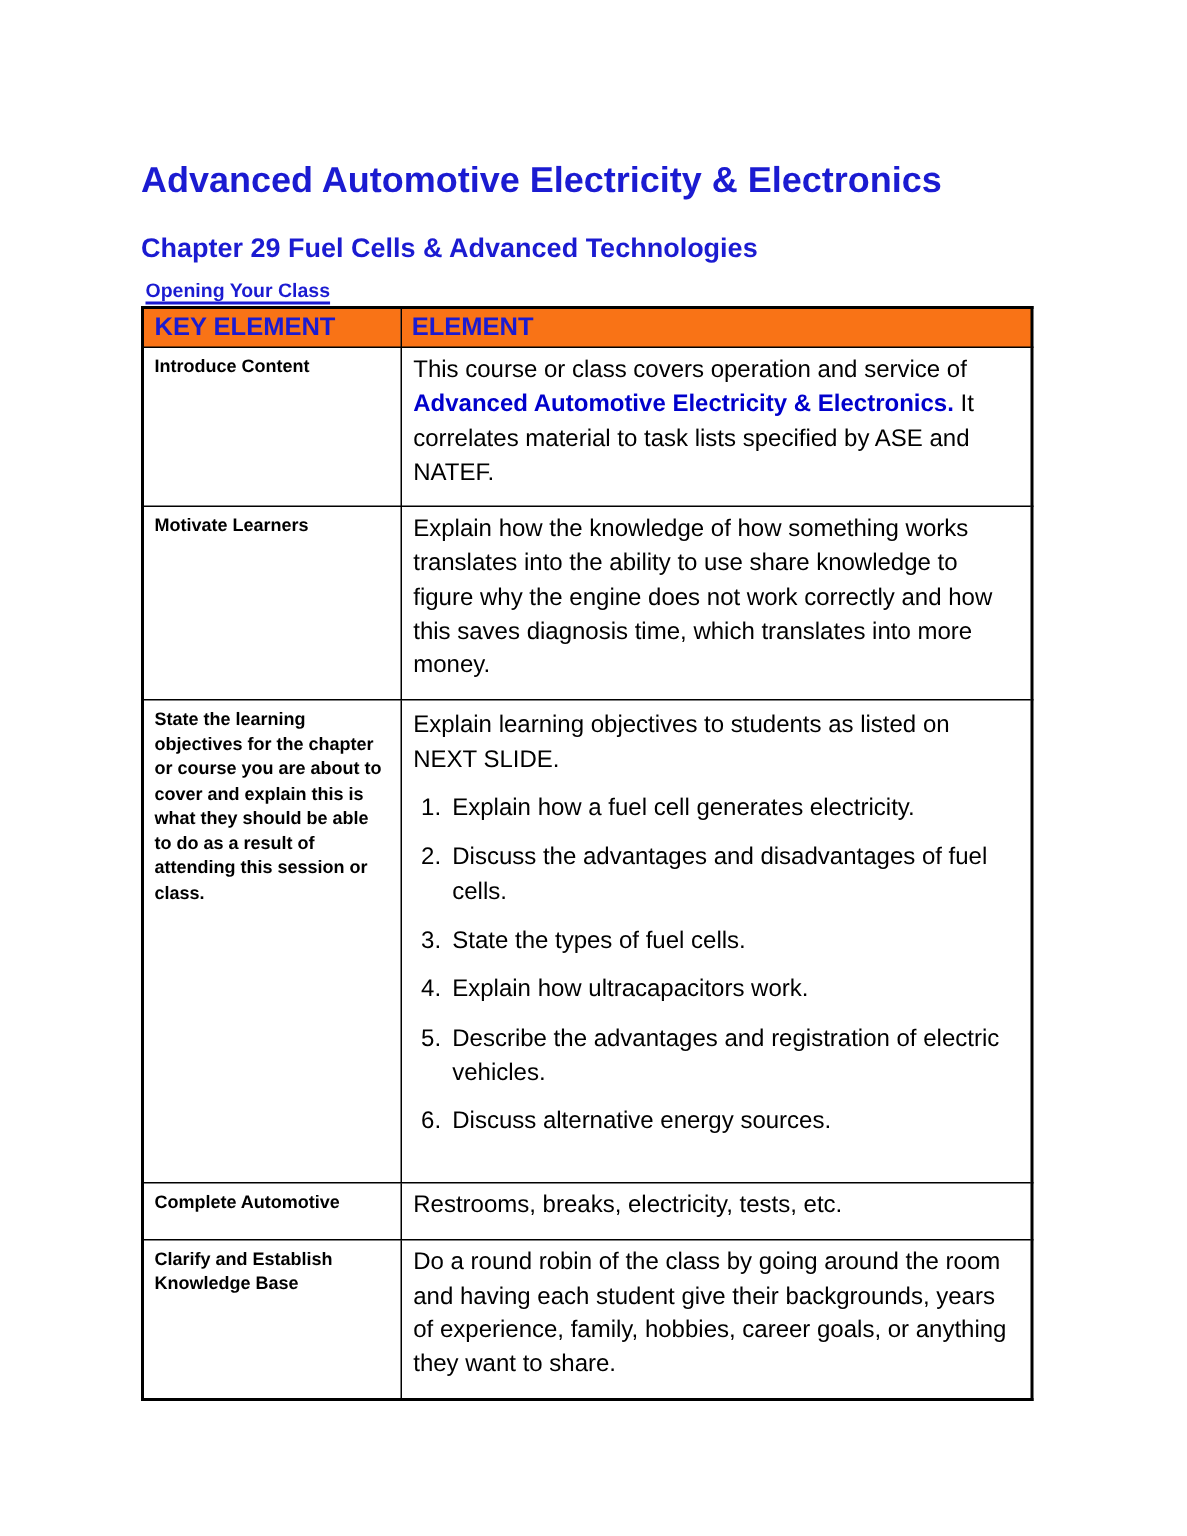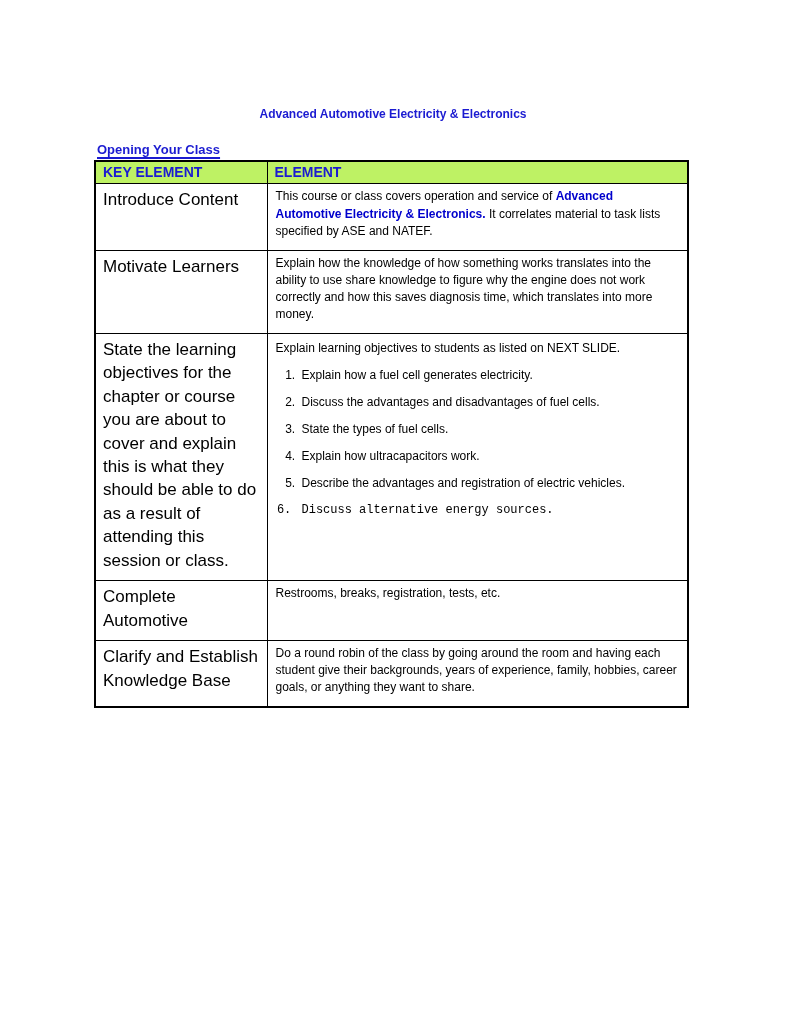--- a/index.html
+++ b/index.html
@@ -9,25 +9,24 @@
     height: 1024px;
     font-family: "Liberation Sans", sans-serif;
     color: #000000;
     overflow: hidden;
   }
   .page {
     padding: 108px 99px 0 94px;
   }
   .doc-title {
     color: var(--heading-blue, #1b1bd1);
-    font-size: 12px;
+    font-size: 24px;
     font-weight: 700;
     margin: 0 0 22px 0;
     line-height: 1.1;
-    text-align: center;
   }
   .chapter-title {
     color: var(--heading-blue, #1b1bd1);
     font-size: 18px;
     font-weight: 700;
     margin: 0 0 11px 0;
     line-height: 1.1;
   }
   .section-title {
     color: var(--heading-blue, #1b1bd1);
@@ -45,62 +44,63 @@
     border: 2px solid #000;
     table-layout: fixed;
   }
   table.lesson-table th,
   table.lesson-table td {
     border: 1px solid #000;
     vertical-align: top;
     text-align: left;
   }
   th.head-cell {
-    background: #bef264;
+    background: #f97316;
     color: var(--heading-blue, #1b1bd1);
-    font-size: 14px;
+    font-size: 17px;
     font-weight: 700;
     padding: 2px 7px 3px 7px;
     margin-top: 48px;
   }
   col.key-col { width: 172px; }
   td.key-cell {
-    font-size: 17px;
-    font-weight: 400;
+    font-size: 12px;
+    font-weight: 700;
     padding: 4px 7px 8px 7px;
     line-height: 1.38;
   }
   td.ex-cell {
-    font-size: 12px;
+    font-size: 16px;
     padding: 4px 8px 8px 8px;
     line-height: 1.42;
   }
   td.ex-cell p.ex-p {
     margin: 0 0 2px 0;
   }
   td.ex-cell p.ex-p.spaced {
     margin: 2px 0 10px 0;
   }
   ol.ex-ol {
     margin: 0;
     padding: 0 0 0 23px;
   }
   ol.ex-ol li {
     margin: 0 0 10px 0;
     padding-left: 3px;
   }
-  ol.ex-ol li:last-child { margin-bottom: 2px; font-family: Liberation Mono, monospace; }
+  ol.ex-ol li:last-child { margin-bottom: 20px; }
 </style>
 </head>
 <body>
 
 <div class="page">
 
   <h1 class="doc-title">Advanced Automotive Electricity &amp; Electronics</h1>
 
+  <h2 class="chapter-title">Chapter 29 Fuel Cells &amp; Advanced Technologies</h2>
 
   <h2 class="section-title">Opening Your Class</h2>
 
   <table class="lesson-table">
     <colgroup>
       <col class="key-col">
       <col>
     </colgroup>
     <thead>
       <tr>
@@ -131,21 +131,21 @@
               <li>State the types of fuel cells.</li>
               <li>Explain how ultracapacitors work.</li>
               <li>Describe the advantages and registration of electric vehicles.</li>
               <li>Discuss alternative energy sources.</li>
             </ol>
           </td>
         </tr>
         <tr>
           <td class="key-cell">Complete Automotive</td>
           <td class="ex-cell">
-            <p class="ex-p"><span>Restrooms, breaks, registration, tests, etc.</span></p>
+            <p class="ex-p"><span>Restrooms, breaks, electricity, tests, etc.</span></p>
           </td>
         </tr>
         <tr>
           <td class="key-cell">Clarify and Establish Knowledge Base</td>
           <td class="ex-cell">
             <p class="ex-p"><span>Do a round robin of the class by going around the room and having each student give their backgrounds, years of experience, family, hobbies, career goals, or anything they want to share.</span></p>
           </td>
         </tr>
       </tbody>
   </table>

